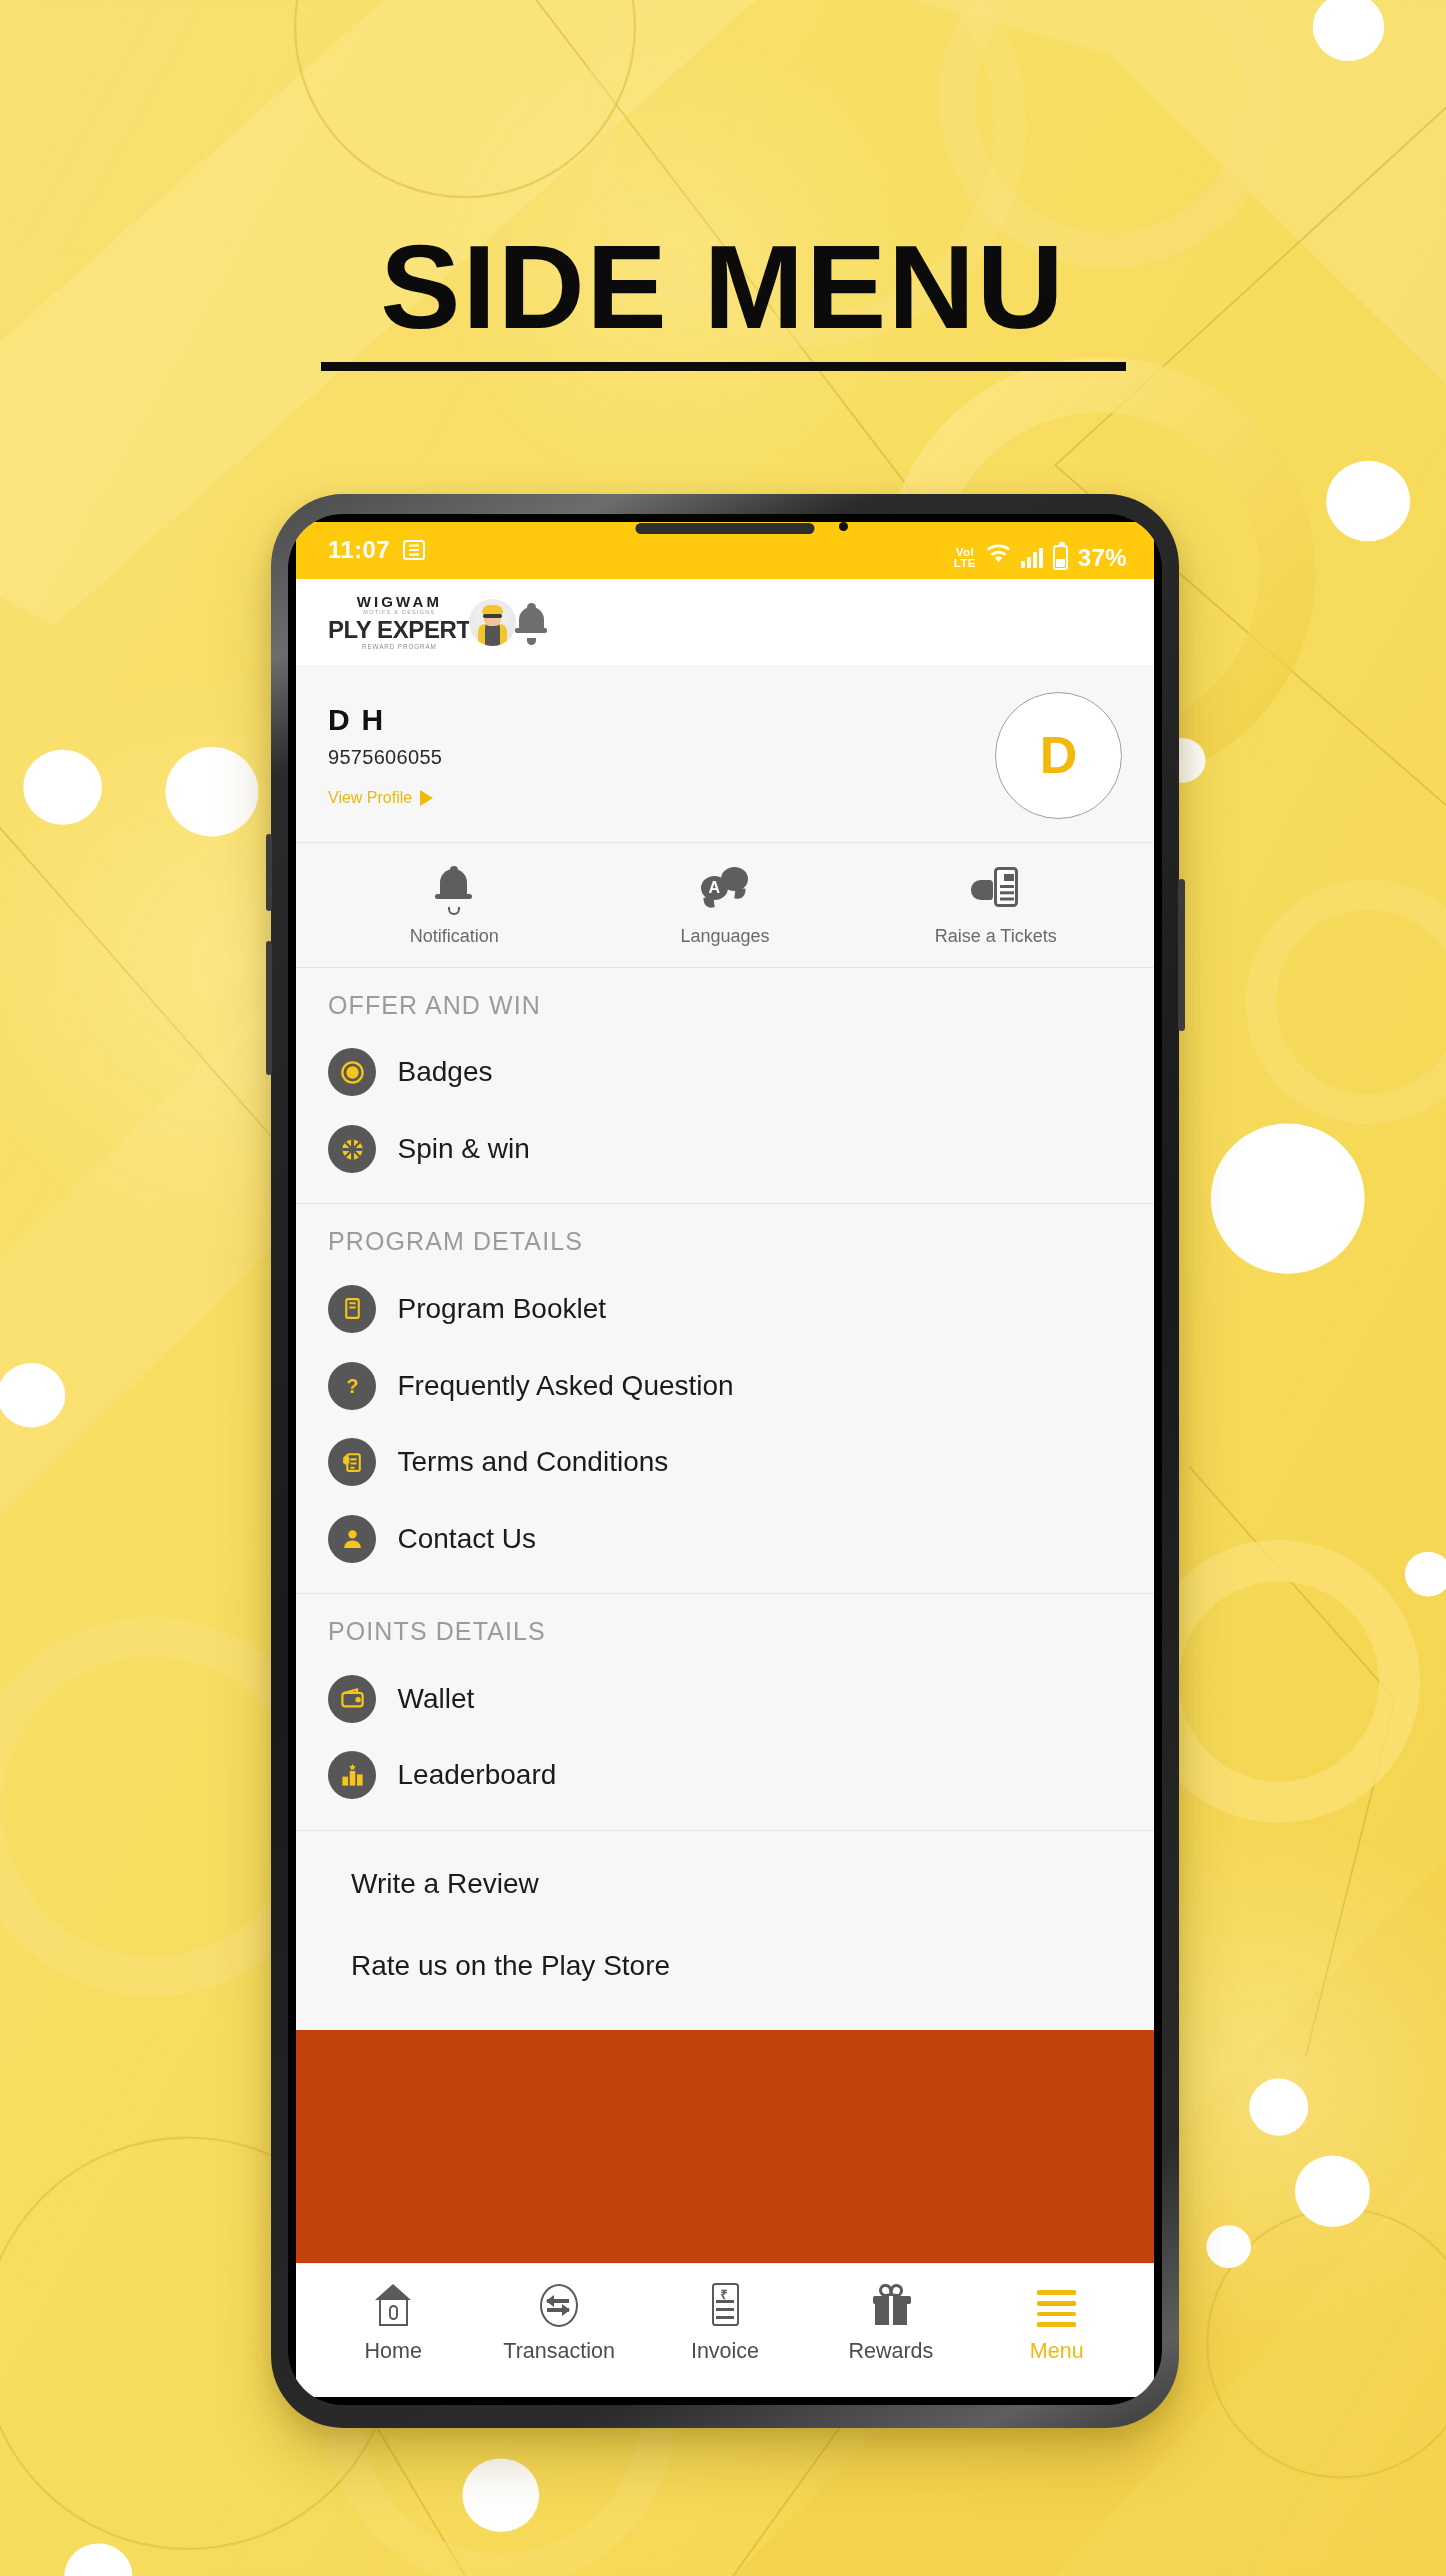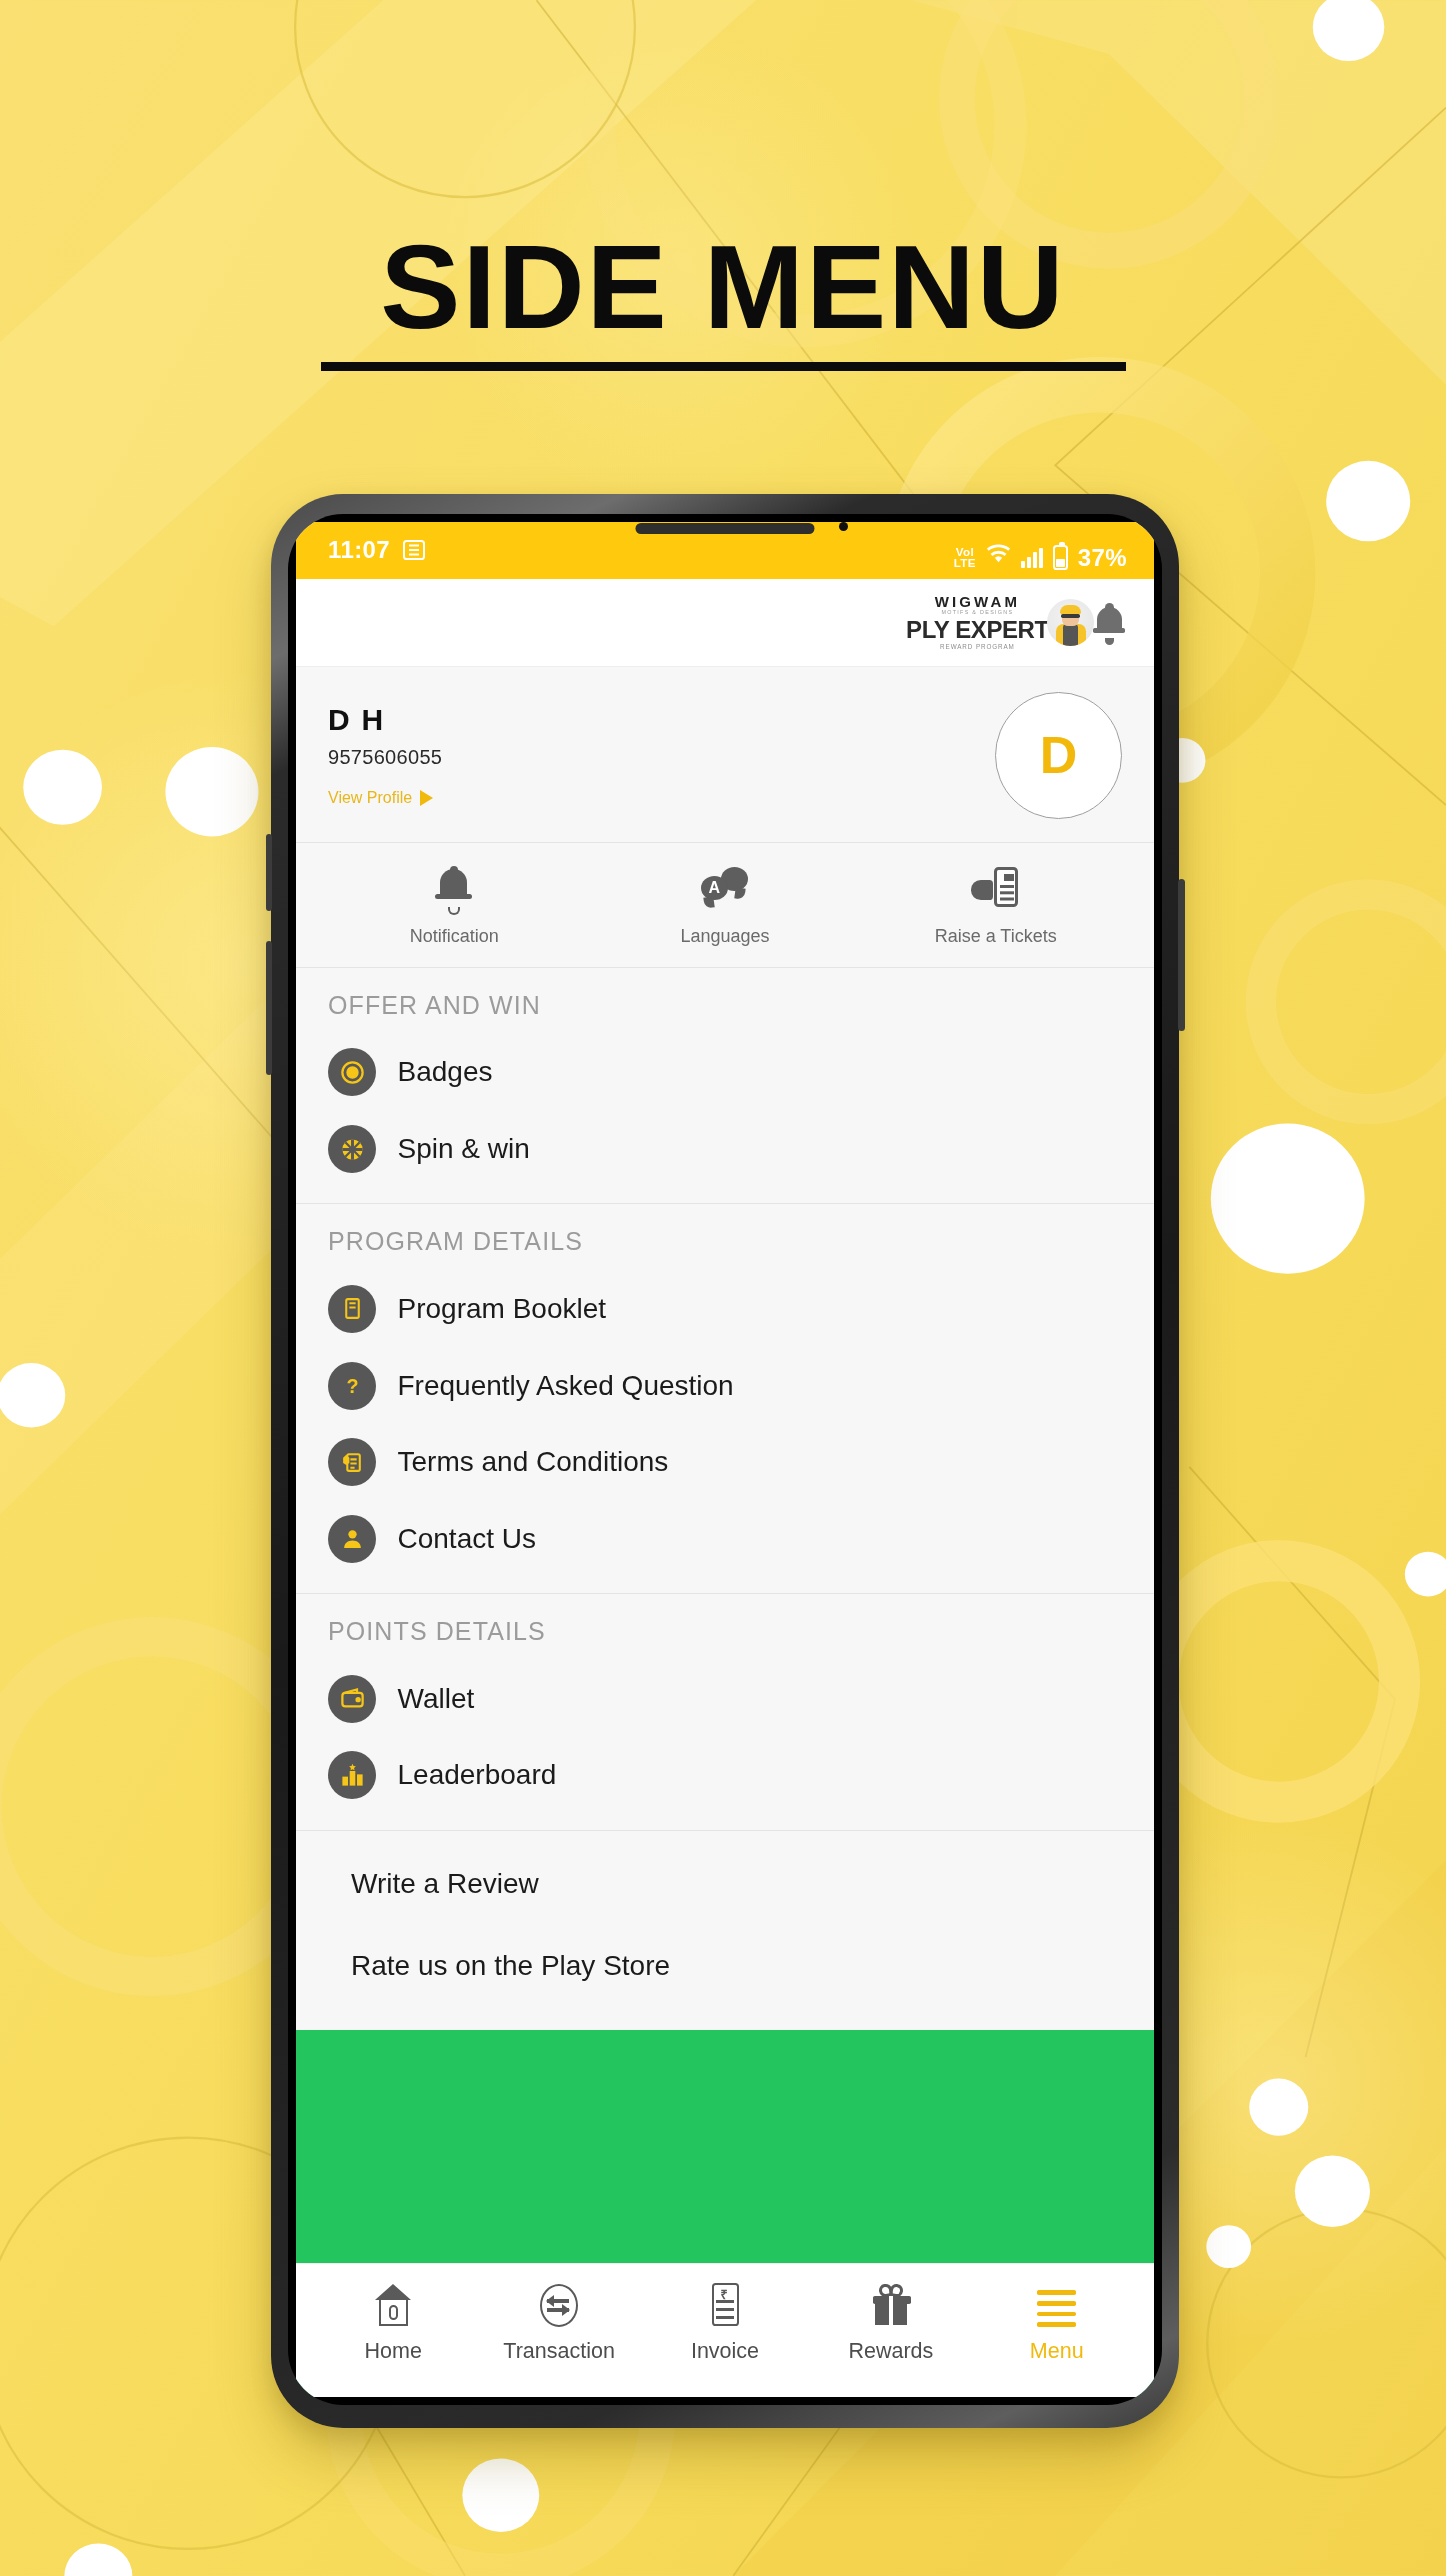--- a/index.html
+++ b/index.html
@@ -84,21 +84,21 @@
   .bars span { width: 4px; background: #fff; border-radius: 0.9px; }
   .bars span:nth-child(1){height:7.2px} .bars span:nth-child(2){height:11.6px}
   .bars span:nth-child(3){height:16px} .bars span:nth-child(4){height:20.6px}
   .batt { width: 15px; height: 25px; border: 2.2px solid #fff; border-radius: 3.6px; position: relative; }
   .batt::before { content:""; position:absolute; top:-5.4px; left:3.6px; width:6.3px; height:3.6px; background:#fff; border-radius:1.8px 1.8px 0 0; }
   .batt::after { content:""; position:absolute; left:1.3px; right:1.3px; bottom:1.3px; height:36%; background:#fff; border-radius:0.9px; }
 
   
   .appbar {
     height: 88px; background:#fff; flex: none;
-    display: flex; align-items: center; justify-content: flex-end;
+    display: flex; align-items: center; justify-content: flex-start;
     padding: 0 30px 0 32px; border-bottom: 0.9px solid #eeeeee;
   }
   .logo { display: flex; align-items: center; gap: 3.6px; }
   .logo-text { display:flex; flex-direction: column; align-items: center; line-height: 1; }
   .logo-wigwam { font-size: 15px; font-weight: 700; letter-spacing: 3.1px; color:#222; }
   .logo-tag1 { font-size: 5.4px; letter-spacing: 1.3px; color:#9a9a9a; margin-top: 1.8px; }
   .logo-ply { font-size: 24px; font-weight: 800; letter-spacing: -0.4px; color:#2b2b2b; margin-top: 1.8px; }
   .logo-tag2 { font-size: 6.3px; letter-spacing: 0.9px; color:#8d8d8d; margin-top: 2.7px; }
   .logo-mark {
     width: 47px; height: 47px; border-radius: 50%;
@@ -111,21 +111,21 @@
   .logo-mark .body { position:absolute; bottom:0; left:9px; width:29.5px; height:21.5px; background:#f6c42a; border-radius:7.2px 7.2px 0 0; }
   .logo-mark .overall { position:absolute; bottom:0; left:16px; width:15px; height:21.5px; background:#555; border-radius:3.6px 3.6px 0 0; }
   .bell-top { width: 30px; height: 36px; position: relative; }
   .bell-top .b { position:absolute; left:2.7px; top:2.7px; width:25px; height:26px; background:#6e6e6e;
      border-radius: 12.5px 12.5px 4.5px 4.5px; }
   .bell-top .b::after{content:"";position:absolute;left:-3.6px;bottom:0;right:-3.6px;height:4.5px;background:#6e6e6e;border-radius:1.8px;}
   .bell-top .c { position:absolute; left:10.7px; top:-0.9px; width:9px;height:7.2px;background:#6e6e6e;border-radius:4.5px 4.5px 0 0;}
   .bell-top .d { position:absolute; left:10.7px; bottom:-4.5px; width:9px;height:7.2px;background:#6e6e6e;border-radius:0 0 5.4px 5.4px;}
 
   
-  .drawer { flex: 1; background: #22c55e; overflow: hidden; position: relative; }
+  .drawer { flex: 1; background: #c2410c; overflow: hidden; position: relative; }
 
   .profile {
     background: #f7f7f7; padding: 25px 32px 23px 32px;
     display:flex; align-items:center; justify-content:space-between;
     border-bottom: 0.9px solid #e4e4e4;
   }
   .p-name { font-size: 30px; font-weight: 700; color:#111; letter-spacing: 1.8px; }
   .p-phone { font-size: 20px; color:#2a2a2a; margin-top: 9px; letter-spacing: 0.3px; }
   .p-view { font-size: 16px; color:#E8B71A; margin-top: 19.7px; display:flex; align-items:center; gap:8px; }
   .p-view .tri { width:0;height:0;border-left:13.4px solid #F0B90B;border-top:8px solid transparent;border-bottom:8px solid transparent; }

